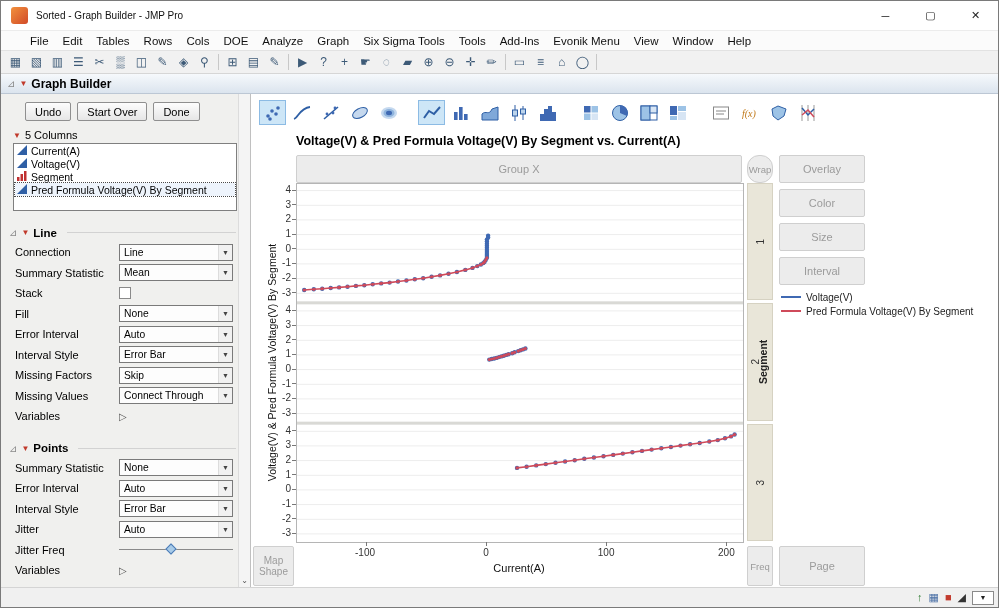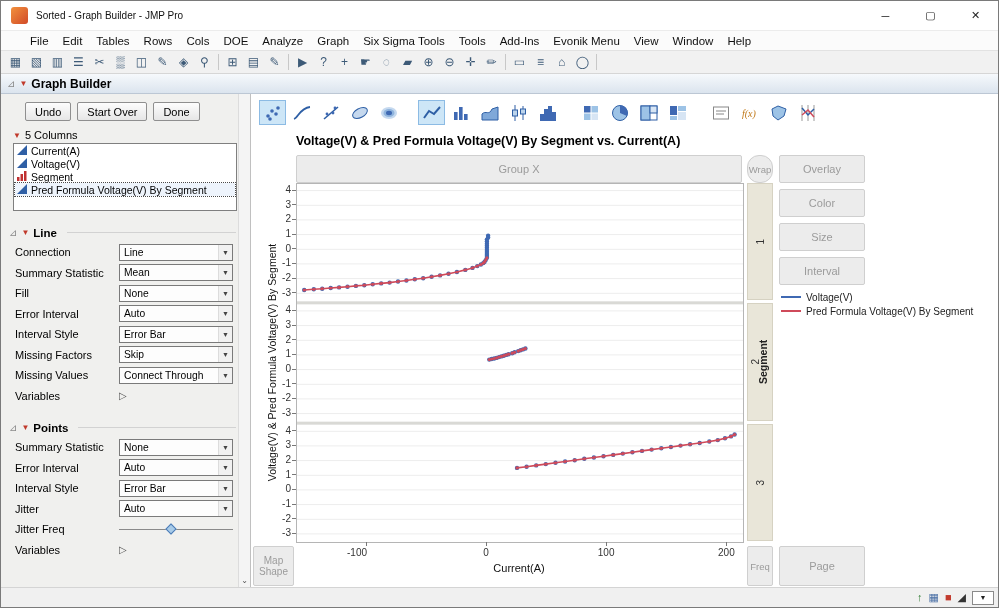--- a/index.html
+++ b/index.html
@@ -248,20 +248,24 @@
               <span class="val">Line</span>
               <span class="arrow">▼</span>
             </div>
           </div>
           <div class="ctrl-row">
             <span class="ctrl-label">Summary Statistic</span>
             <div class="select">
               <span class="val">Mean</span>
               <span class="arrow">▼</span>
             </div>
+          </div>
+          <div class="ctrl-row">
+            <span class="ctrl-label">Stack</span>
+            <div class="checkbox"></div>
           </div>
           <div class="ctrl-row">
             <span class="ctrl-label">Fill</span>
             <div class="select">
               <span class="val">None</span>
               <span class="arrow">▼</span>
             </div>
           </div>
           <div class="ctrl-row">
             <span class="ctrl-label">Error Interval</span>
@@ -738,21 +742,21 @@
           <div class="ytick-mark" style="left: 41px; top: 380.267px;"></div>
           <div class="ytick" style="left: 18px; top: 389.433px;">0</div>
           <div class="ytick-mark" style="left: 41px; top: 394.933px;"></div>
           <div class="ytick" style="left: 18px; top: 404.1px;">-1</div>
           <div class="ytick-mark" style="left: 41px; top: 409.6px;"></div>
           <div class="ytick" style="left: 18px; top: 418.767px;">-2</div>
           <div class="ytick-mark" style="left: 41px; top: 424.267px;"></div>
           <div class="ytick" style="left: 18px; top: 433.433px;">-3</div>
           <div class="ytick-mark" style="left: 41px; top: 438.933px;"></div>
           <div class="xtick-mark" style="left: 114.725px; top: 448px;"></div>
-          <div class="xtick" style="left: 86px; top: 453px;">-100</div>
+          <div class="xtick" style="left: 94px; top: 453px;">-100</div>
           <div class="xtick-mark" style="left: 234.941px; top: 448px;"></div>
           <div class="xtick" style="left: 214.941px; top: 453px;">0</div>
           <div class="xtick-mark" style="left: 355.156px; top: 448px;"></div>
           <div class="xtick" style="left: 335.156px; top: 453px;">100</div>
           <div class="xtick-mark" style="left: 475.372px; top: 448px;"></div>
           <div class="xtick" style="left: 455.372px; top: 453px;">200</div>
         </div>
 
       <div class="y-title">Voltage(V) &amp; Pred Formula Voltage(V) By Segment</div>
       <div class="x-title">Current(A)</div>

